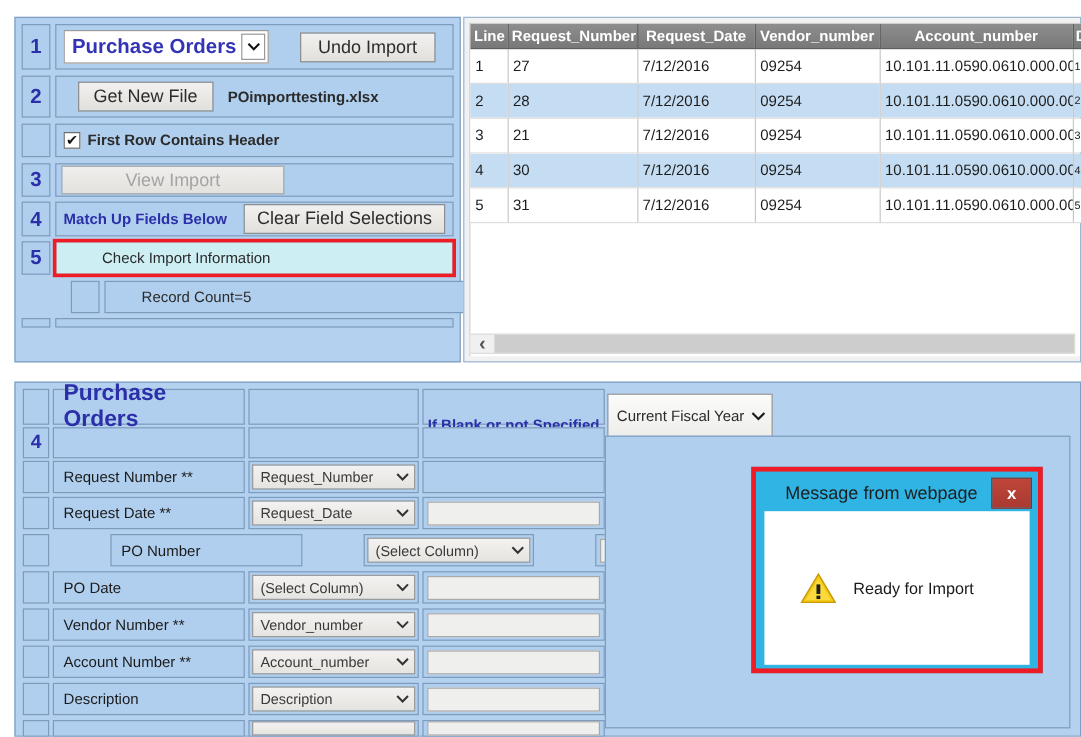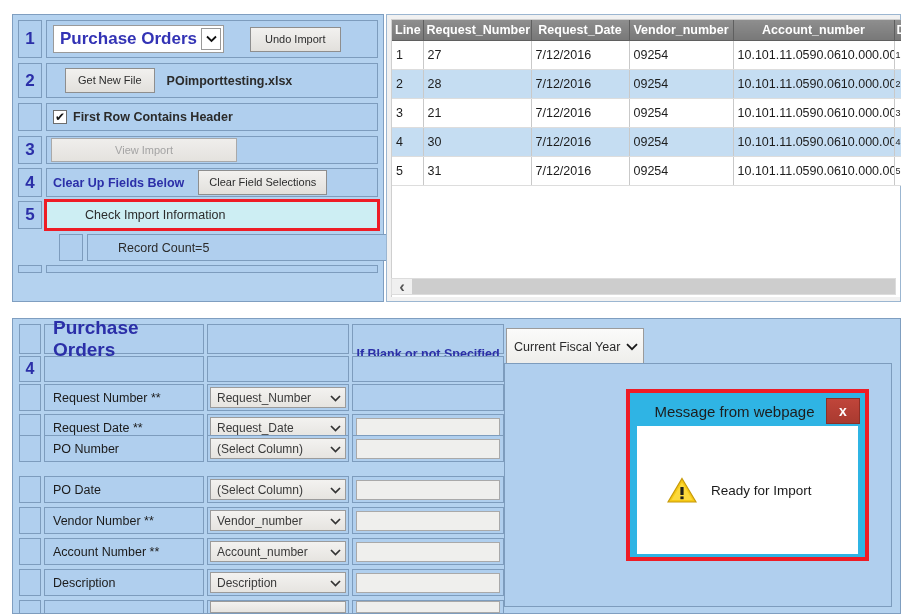--- a/index.html
+++ b/index.html
@@ -38,21 +38,21 @@
     border: 1px solid #7d9cbd;
     display: flex; align-items: center;
     flex: 1;
     padding-left: 6px;
   }
 
   .btn3d {
     background: linear-gradient(#f2f1ef,#e2e0dc);
     border: 1px solid #8e8e8e;
     color: #2c2c2c;
-    font-size: 11px;
+    font-size: 15px;
     padding: 3px 10px;
     line-height: 15px;
     cursor: pointer;
     font-family: "Liberation Sans", sans-serif;
   }
   .btn3d.disabled { color: #a4a4a4; border-color:#a9a9a9; background: linear-gradient(#efeeec,#e4e2de); }
 
   .selectbox {
     background: #ffffff;
     border: 1px solid #9a9a9a;
@@ -240,21 +240,21 @@
     <div class="step-row" style="top:121px; width:360px; height:28px;">
       <div class="step-num">3</div>
       <div class="step-body" style="padding-left:0;">
         <button class="btn3d disabled" style="width:186px; height:24px; margin-left:4px;">View Import</button>
       </div>
     </div>
 
     <div class="step-row" style="top:153px; width:360px; height:29px;">
       <div class="step-num">4</div>
       <div class="step-body">
-        <span class="lbl-blue">Clear Up Fields Below</span>
+        <span class="lbl-blue">Match Up Fields Below</span>
         <button class="btn3d" style="margin-left:14px; padding:4px 10px;">Clear Field Selections</button>
       </div>
     </div>
 
     <div class="step-row" style="top:186px; width:360px; height:28px;">
       <div class="step-num">5</div>
       <div class="step-body lightcyan hl-red" style="padding-left:0; justify-content:flex-start;">
         <span class="lbl-dark" style="margin-left:38px;">Check Import Information</span>
       </div>
     </div>
@@ -392,21 +392,21 @@
                 <path d="M1 1 L5.5 5.6 L10 1" stroke="#333" stroke-width="1.7" fill="none"></path>
               </svg>
           </span>
         </div>
       </div>
       <div class="c-blank">
         <div class="tin"></div>
       </div>
     </div>
 
-    <div class="map-row" style="top:116px;">
+    <div class="map-row" style="top:126px;gap:48px;">
       <div class="mini-num"></div>
       <div class="c-label">PO Number</div>
       <div class="c-select">
         <div class="dd">
           <span class="cv">(Select Column)</span>
           <span class="cr">
             <svg width="11" height="7" viewBox="0 0 11 7">
                 <path d="M1 1 L5.5 5.6 L10 1" stroke="#333" stroke-width="1.7" fill="none"></path>
               </svg>
           </span>

